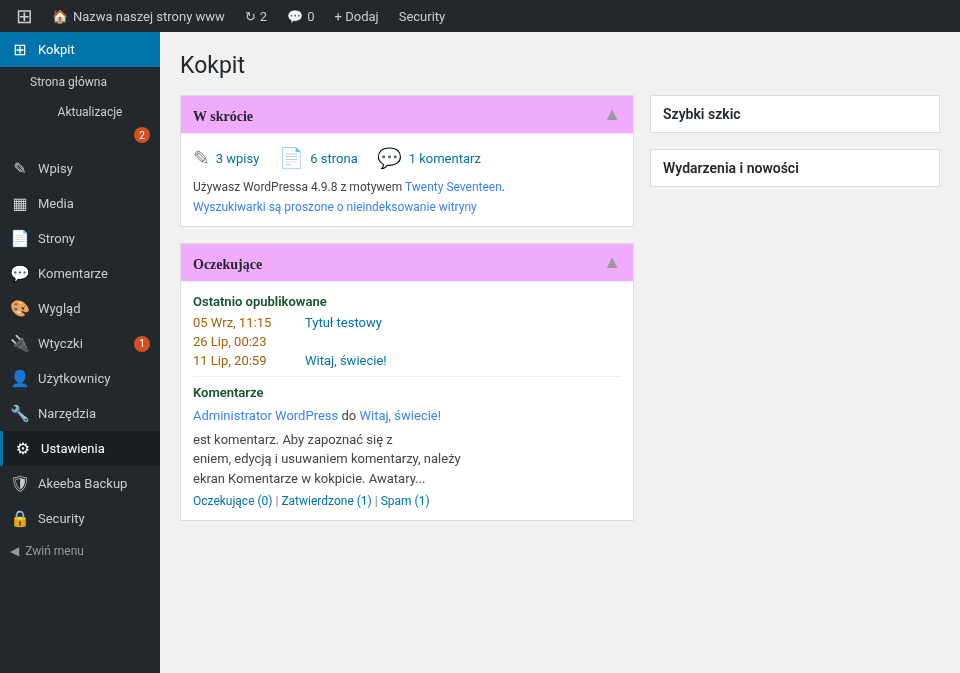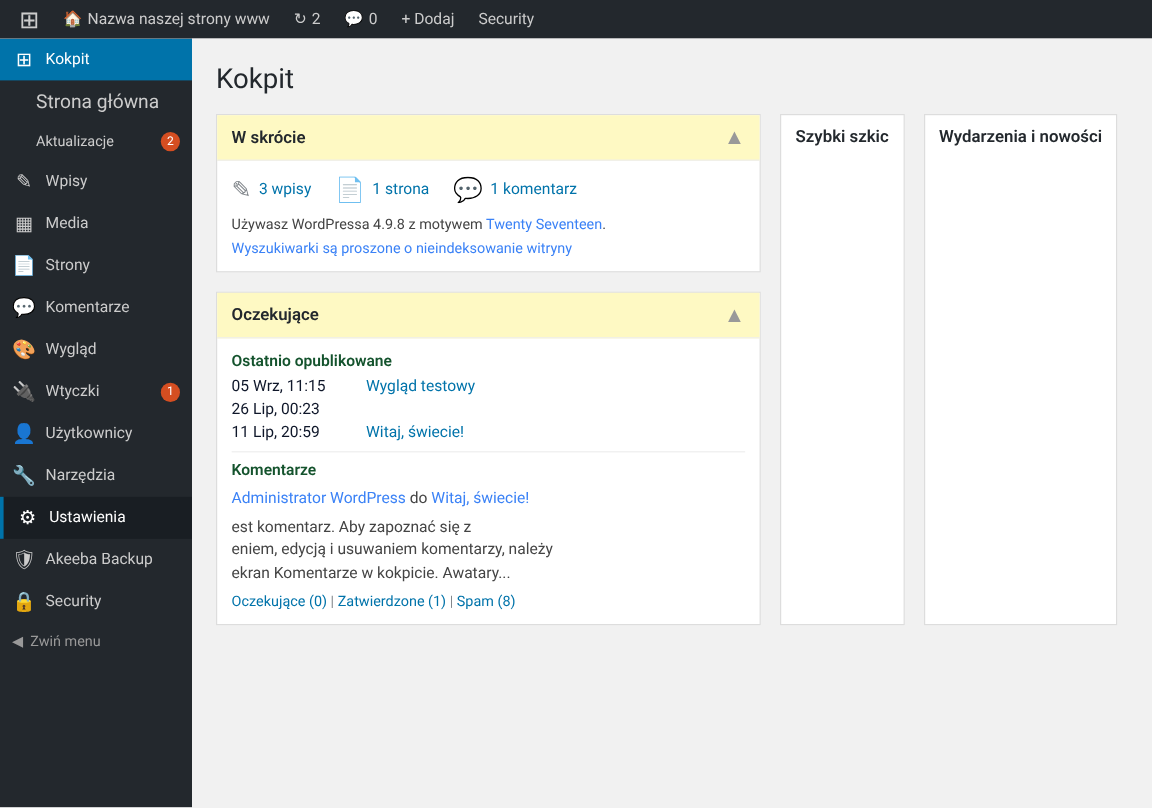--- a/index.html
+++ b/index.html
@@ -86,37 +86,38 @@
       color: #23282d;
       margin-bottom: 16px;
     }
 
     
     .dashboard-columns {
       display: flex;
       gap: 16px;
     }
     .col-left { flex: 1; display: flex; flex-direction: column; gap: 16px; }
-    .col-right { width: 290px; display: flex; flex-direction: row; gap: 16px; }
+    .col-right { width: 290px; display: flex; flex-direction: column; gap: 16px; }
 
     
     .widget {
       background: #fff;
       border: 1px solid #ddd;
     }
     .widget-header {
       display: flex;
-      align-items: center;
+      align-items: flex-end;
       justify-content: space-between;
       padding: 8px 12px;
       border-bottom: 1px solid #eee;
-      background: #fef9c3;
+      background: #f0abfc;
       font-size: 14px;
       font-weight: 600;
       color: #23282d;
+      font-family: Liberation Serif, serif;
     }
     .widget-collapse { color: #999; cursor: pointer; font-size: 18px; }
     .widget-body { padding: 12px; }
 
     
     .wskrocie-stats {
       display: flex;
       gap: 20px;
       flex-wrap: wrap;
       margin-bottom: 10px;
@@ -134,21 +135,21 @@
     .widget-info a { color: #3b82f6; text-decoration: none; }
 
     
     .activity-section-title { font-weight: 600; font-size: 13px; color: #14532d; margin-bottom: 6px; }
     .activity-row {
       display: flex;
       gap: 12px;
       margin-bottom: 4px;
       font-size: 13px;
     }
-    .activity-date { color: #0f172a; white-space: nowrap; min-width: 100px; }
+    .activity-date { color: #a16207; white-space: nowrap; min-width: 100px; }
     .activity-link { color: #0073aa; text-decoration: none; }
     .activity-divider { border: none; border-top: 1px solid #eee; margin: 8px 0; }
 
     
     .comment-text { font-size: 13px; color: #444; line-height: 1.5; }
     .comment-link { color: #3b82f6; text-decoration: none; }
     .comment-actions { font-size: 12px; color: #82878c; margin-top: 6px; }
     .comment-actions a { color: #0073aa; text-decoration: none; }
 
     
@@ -201,24 +202,24 @@
 </div>
 
 <div class="app-body">
 
   <div class="sidebar">
 
     <div class="sidebar-item active">
       <span class="sidebar-icon">⊞</span>
       <span class="sidebar-item-text">Kokpit</span>
     </div>
-    <div class="sidebar-item" style="padding-left:30px;font-size:16px;">
+    <div class="sidebar-item" style="padding-left:30px;font-size:12px;">
       <span>Strona główna</span>
     </div>
-    <div class="sidebar-item" style="padding-left:30px;font-size:12px;">
+    <div class="sidebar-item" style="padding-left:30px;font-size:12px;flex-direction:column;">
       <span>Aktualizacje</span>
       <span class="sidebar-badge">2</span>
     </div>
     <div class="sidebar-item">
       <span class="sidebar-icon">✎</span>
       <span class="sidebar-item-text">Wpisy</span>
     </div>
     <div class="sidebar-item">
       <span class="sidebar-icon">▦</span>
       <span class="sidebar-item-text">Media</span>
@@ -285,21 +286,21 @@
             <span class="widget-collapse arrow-up"></span>
           </div>
           <div class="widget-body">
             <div class="wskrocie-stats">
               <div class="stat-item">
                 <span class="stat-icon">✎</span>
                 <a href="#" style="color:#0073aa;text-decoration:none;">3 wpisy</a>
               </div>
               <div class="stat-item">
                 <span class="stat-icon">📄</span>
-                <a href="#" style="color:#0073aa;text-decoration:none;">1 strona</a>
+                <a href="#" style="color:#0073aa;text-decoration:none;">6 strona</a>
               </div>
               <div class="stat-item">
                 <span class="stat-icon">💬</span>
                 <a href="#" style="color:#0073aa;text-decoration:none;">1 komentarz</a>
               </div>
             </div>
             <div class="widget-info">
               <span>Używasz WordPressa 4.9.8 z motywem </span><a href="#">Twenty Seventeen</a><span>.</span>
             </div>
             <div class="widget-info">
@@ -310,41 +311,41 @@
 
         <div class="widget">
           <div class="widget-header">
             <span>Oczekujące</span>
             <span class="widget-collapse arrow-up"></span>
           </div>
           <div class="widget-body">
             <div class="activity-section-title">Ostatnio opublikowane</div>
             <div class="activity-row">
               <span class="activity-date">05 Wrz, 11:15</span>
-              <a class="activity-link" href="#">Wygląd testowy</a>
+              <a class="activity-link" href="#">Tytuł testowy</a>
             </div>
             <div class="activity-row">
               <span class="activity-date">26 Lip, 00:23</span>
             </div>
             <div class="activity-row">
               <span class="activity-date">11 Lip, 20:59</span>
               <a class="activity-link" href="#">Witaj, świecie!</a>
             </div>
             <hr class="activity-divider">
             <div class="activity-section-title">Komentarze</div>
             <div class="comment-text">
               <a class="comment-link" href="#">Administrator WordPress</a> do <a class="comment-link" href="#">Witaj, świecie!</a>
             </div>
             <div class="comment-text" style="margin-top:4px;">
               est komentarz. Aby zapoznać się z<br>eniem, edycją i usuwaniem komentarzy, należy<br>ekran Komentarze w kokpicie. Awatary...
             </div>
             <div class="comment-actions">
               <a href="#">Oczekujące (0)</a> |
               <a href="#">Zatwierdzone (1)</a> |
-              <a href="#">Spam (8)</a>
+              <a href="#">Spam (1)</a>
             </div>
           </div>
         </div>
 
       </div>
 
       <div class="col-right">
         <div class="widget-right-title">
           <span>Szybki szkic</span>
         </div>

